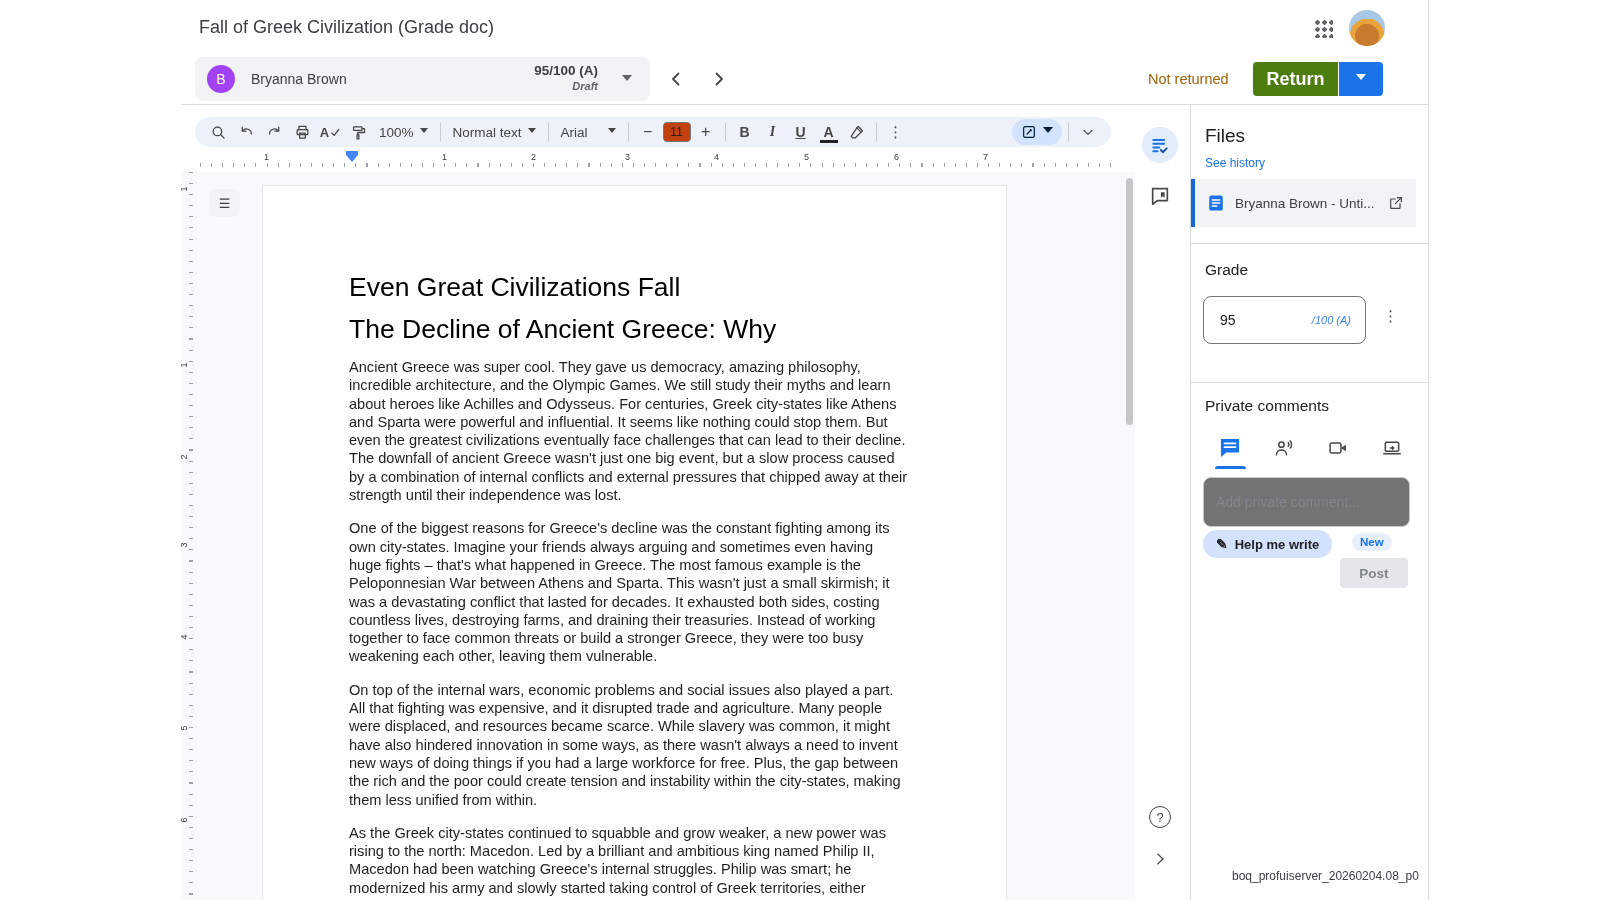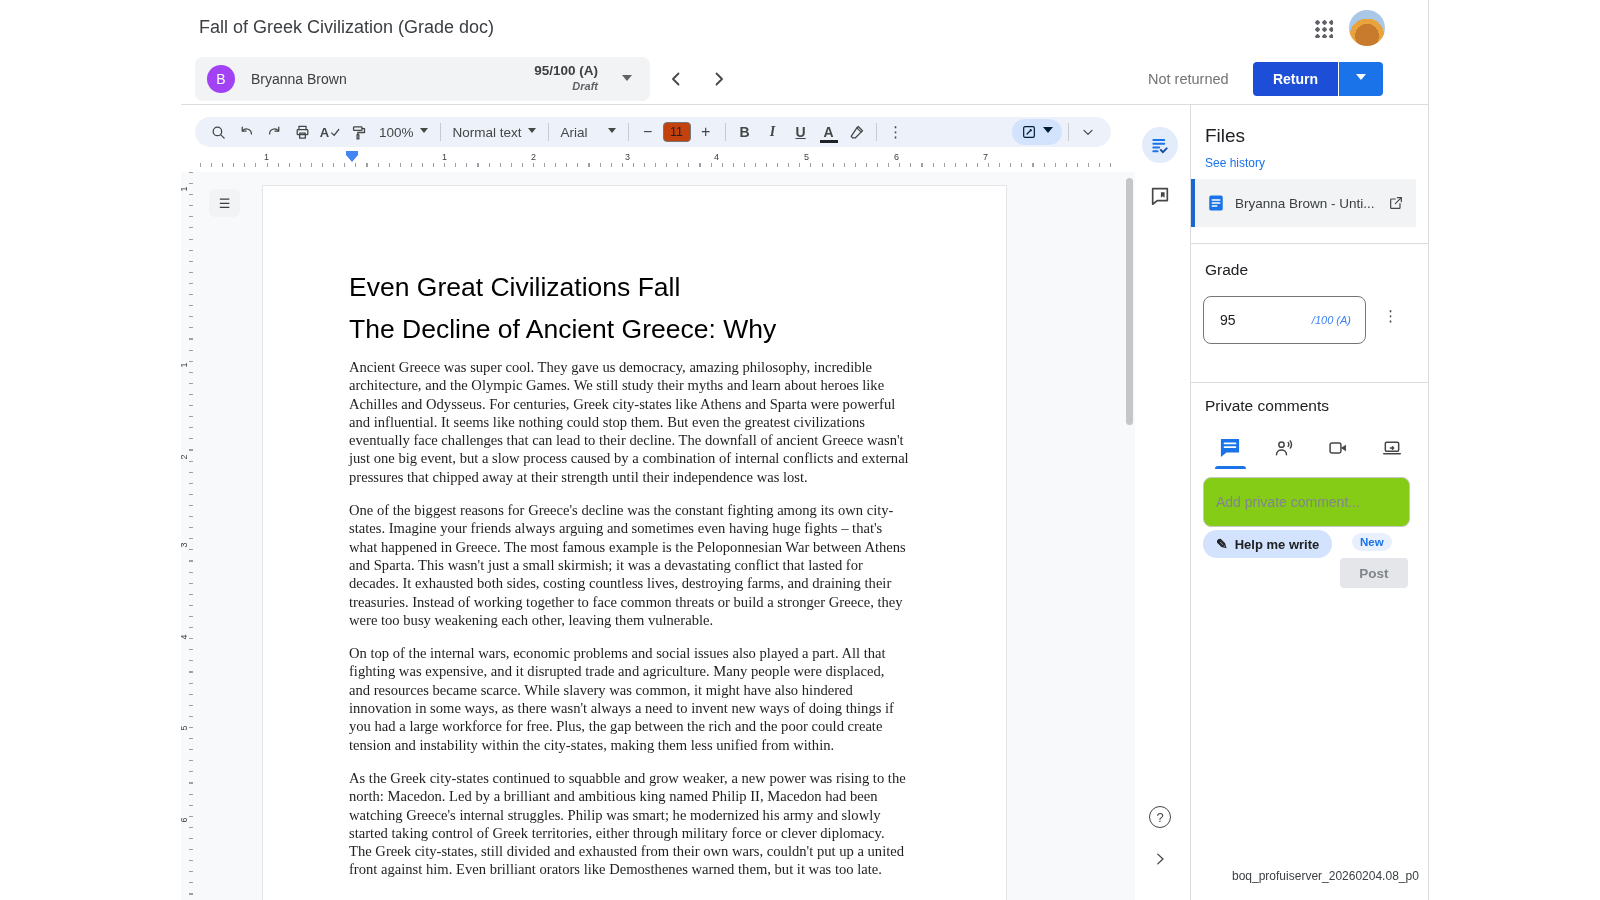--- a/index.html
+++ b/index.html
@@ -23,23 +23,23 @@
   .b-avatar { left:12px; top:8px; width:28px; height:28px; border-radius:50%; background:#a142f4;
     color:#fff; font-size:14px; display:flex; align-items:center; justify-content:center; }
   .student-name { left:56px; top:14px; font-size:14px; color:#3c4043; }
   .grade-wrap { right:52px; top:6px; text-align:right;font-weight:bold; }
   .grade-top { font-size:13.5px; color:#3c4043; }
   .grade-state { font-size:11px; font-style:italic; color:#5f6368; margin-top:2px; }
   .tri-down { width:0; height:0; border:5px solid transparent; border-top:6px solid #5f6368; }
   .pill-caret { right:18px; top:18px; }
 
   .nav-chev { top:67px; width:24px; height:24px; cursor:pointer; }
-  .not-returned { left:1148px; top:71px; font-size:14.5px; color:#737373; }
-  .return-btn { left:1253px; top:62px; width:85px; height:34px; background:#1d4ed8; color:#fff;
-    border:none; border-radius:4px 0 0 4px; font-size:14px; font-weight:bold; cursor:pointer;
+  .not-returned { left:1148px; top:71px; font-size:14.5px; color:#a16207; }
+  .return-btn { left:1253px; top:62px; width:85px; height:34px; background:#4d7c0f; color:#fff;
+    border:none; border-radius:4px 0 0 4px; font-size:18px; font-weight:bold; cursor:pointer;
     font-family:"Liberation Sans",sans-serif; }
   .return-caret-btn { left:1339px; top:62px; width:44px; height:34px; background:#1a73e8;
     border:none; border-radius:0 4px 4px 0; cursor:pointer; display:flex; align-items:center; justify-content:center; }
   .return-caret-btn .tri-down { border-top-color:#fff; }
 
   .hdr-divider { left:181px; top:104px; width:1247px; height:1px; background:#dadce0; }
   .app-right-border { left:1428px; top:0; width:1px; height:900px; background:#dadce0; }
   .sidebar-border { left:1190px; top:105px; width:1px; height:795px; background:#dadce0; }
 
   
@@ -76,21 +76,21 @@
   .canvas { left:181px; top:172px; width:954px; height:728px; background:#f8f9fa; overflow:hidden; }
   .vticks { position:absolute; left:8px; top:0; width:4px; height:100%;
     background:repeating-linear-gradient(to bottom,#9aa0a6 0 1px,transparent 1px 11.1px); }
   .vnum { position:absolute; left:0px; font-size:9px; color:#3c4043; transform:rotate(-90deg); }
   .float-list-btn { position:absolute; left:28px; top:17px; width:31px; height:28px; border-radius:6px;
     background:#f1f3f4; display:flex; align-items:center; justify-content:center; cursor:pointer; color:#3c4043; font-size:13px; }
   .page { position:absolute; left:81px; top:13px; width:745px; height:760px; background:#fff;
     border:1px solid #e3e5e8; }
   .pg-title { position:absolute; left:86px; top:80px; width:540px; font-size:26.5px; line-height:42px; color:#000; }
   .pg-body { position:absolute; left:86px; top:172px; width:572px; font-size:14.6px; line-height:18.3px; color:#1f1f1f; }
-  .pg-body p { margin:0 12px 15px 0;font-family:Liberation Serif, serif; }
+  .pg-body p { margin:0 12px 15px 0; }
   .doc-scrollbar { position:absolute; left:945px; top:6px; width:7px; height:247px; background:#c4c7c5; border-radius:4px; }
 
   
   .strip-grading { left:1142px; top:127px; width:36px; height:36px; border-radius:50%; background:#e2ecfb;
     display:flex; align-items:center; justify-content:center; cursor:pointer; }
   .strip-comment { left:1149px; top:185px; cursor:pointer; }
   .strip-help { left:1149px; top:806px; width:22px; height:22px; border-radius:50%; border:1.6px solid #444746;
     color:#444746; font-size:13px; display:flex; align-items:center; justify-content:center; cursor:pointer; }
   .strip-collapse { left:1151px; top:850px; cursor:pointer; }
 
@@ -105,21 +105,21 @@
     display:flex; align-items:center; justify-content:space-between; padding:0 14px 0 16px; background:#fff; cursor:text; }
   .grade-val { font-size:14px; color:#202124; }
   .grade-den { font-size:11px; color:#3b82f6;font-style:italic; }
   .vdots { font-size:15px; color:#444746; letter-spacing:0; cursor:pointer; line-height:1; }
   .grade-menu { left:1383px; top:308px; }
 
   .pc-tabs { left:1219px; top:438px; display:flex; gap:31px; align-items:center; }
   .pc-tab { width:23px; height:20px; cursor:pointer; }
   .pc-underline { left:1215px; top:466px; width:31px; height:3px; background:#1a73e8; border-radius:3px 3px 0 0; }
   .pc-input { left:1203px; top:477px; width:207px; height:50px; border:1px solid #c4c7c5; border-radius:8px;
-    padding:0 12px; font-size:14px; color:#202124; background:#84cc16; font-family:"Liberation Sans",sans-serif; }
+    padding:0 12px; font-size:14px; color:#202124; background:#737373; font-family:"Liberation Sans",sans-serif; }
   .pc-input::placeholder { color:#80868b; }
   .help-pill { left:1203px; top:530px; height:28px; background:#d3e3fd; border-radius:14px; border:none;
     display:flex; align-items:center; gap:7px; padding:0 13px; font-size:13px; font-weight:bold; color:#202124;
     cursor:pointer; font-family:"Liberation Sans",sans-serif; }
   .new-badge { left:1352px; top:533px; background:#e8f0fe; color:#1a73e8; font-size:11.5px; font-weight:bold;
     padding:3px 8px; border-radius:10px; }
   .post-btn { left:1340px; top:558px; width:68px; height:30px; background:#e4e6e9; color:#80868b;
     border:none; border-radius:4px; font-size:13.5px; font-weight:bold; cursor:default; font-family:"Liberation Sans",sans-serif; }
   .build-label { left:1232px; top:869px; font-size:12px; color:#3c4043; }
 </style>

